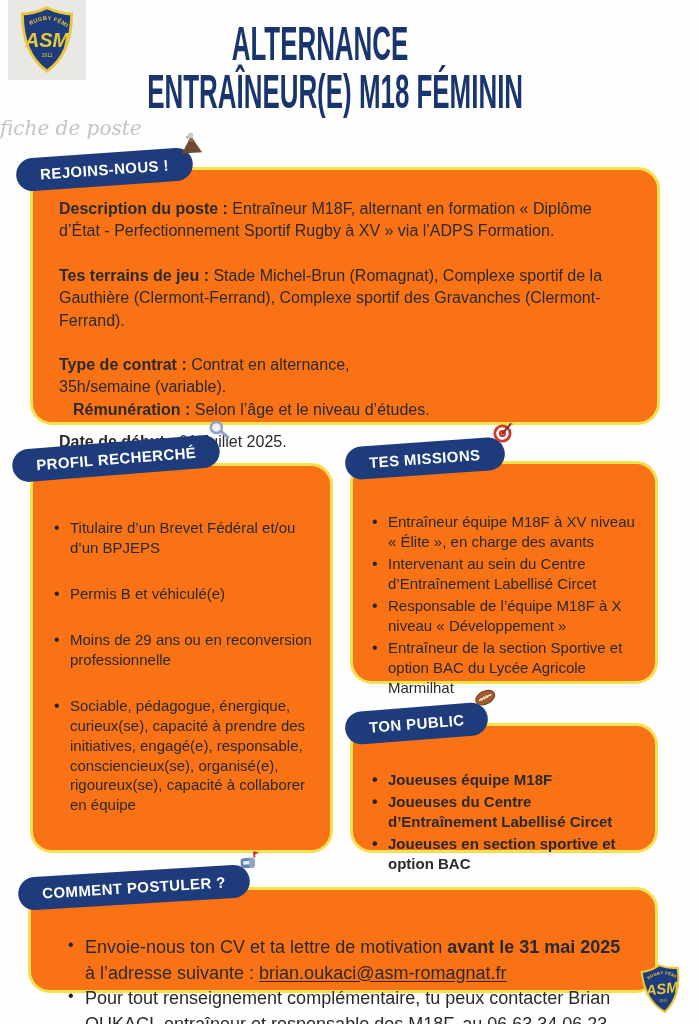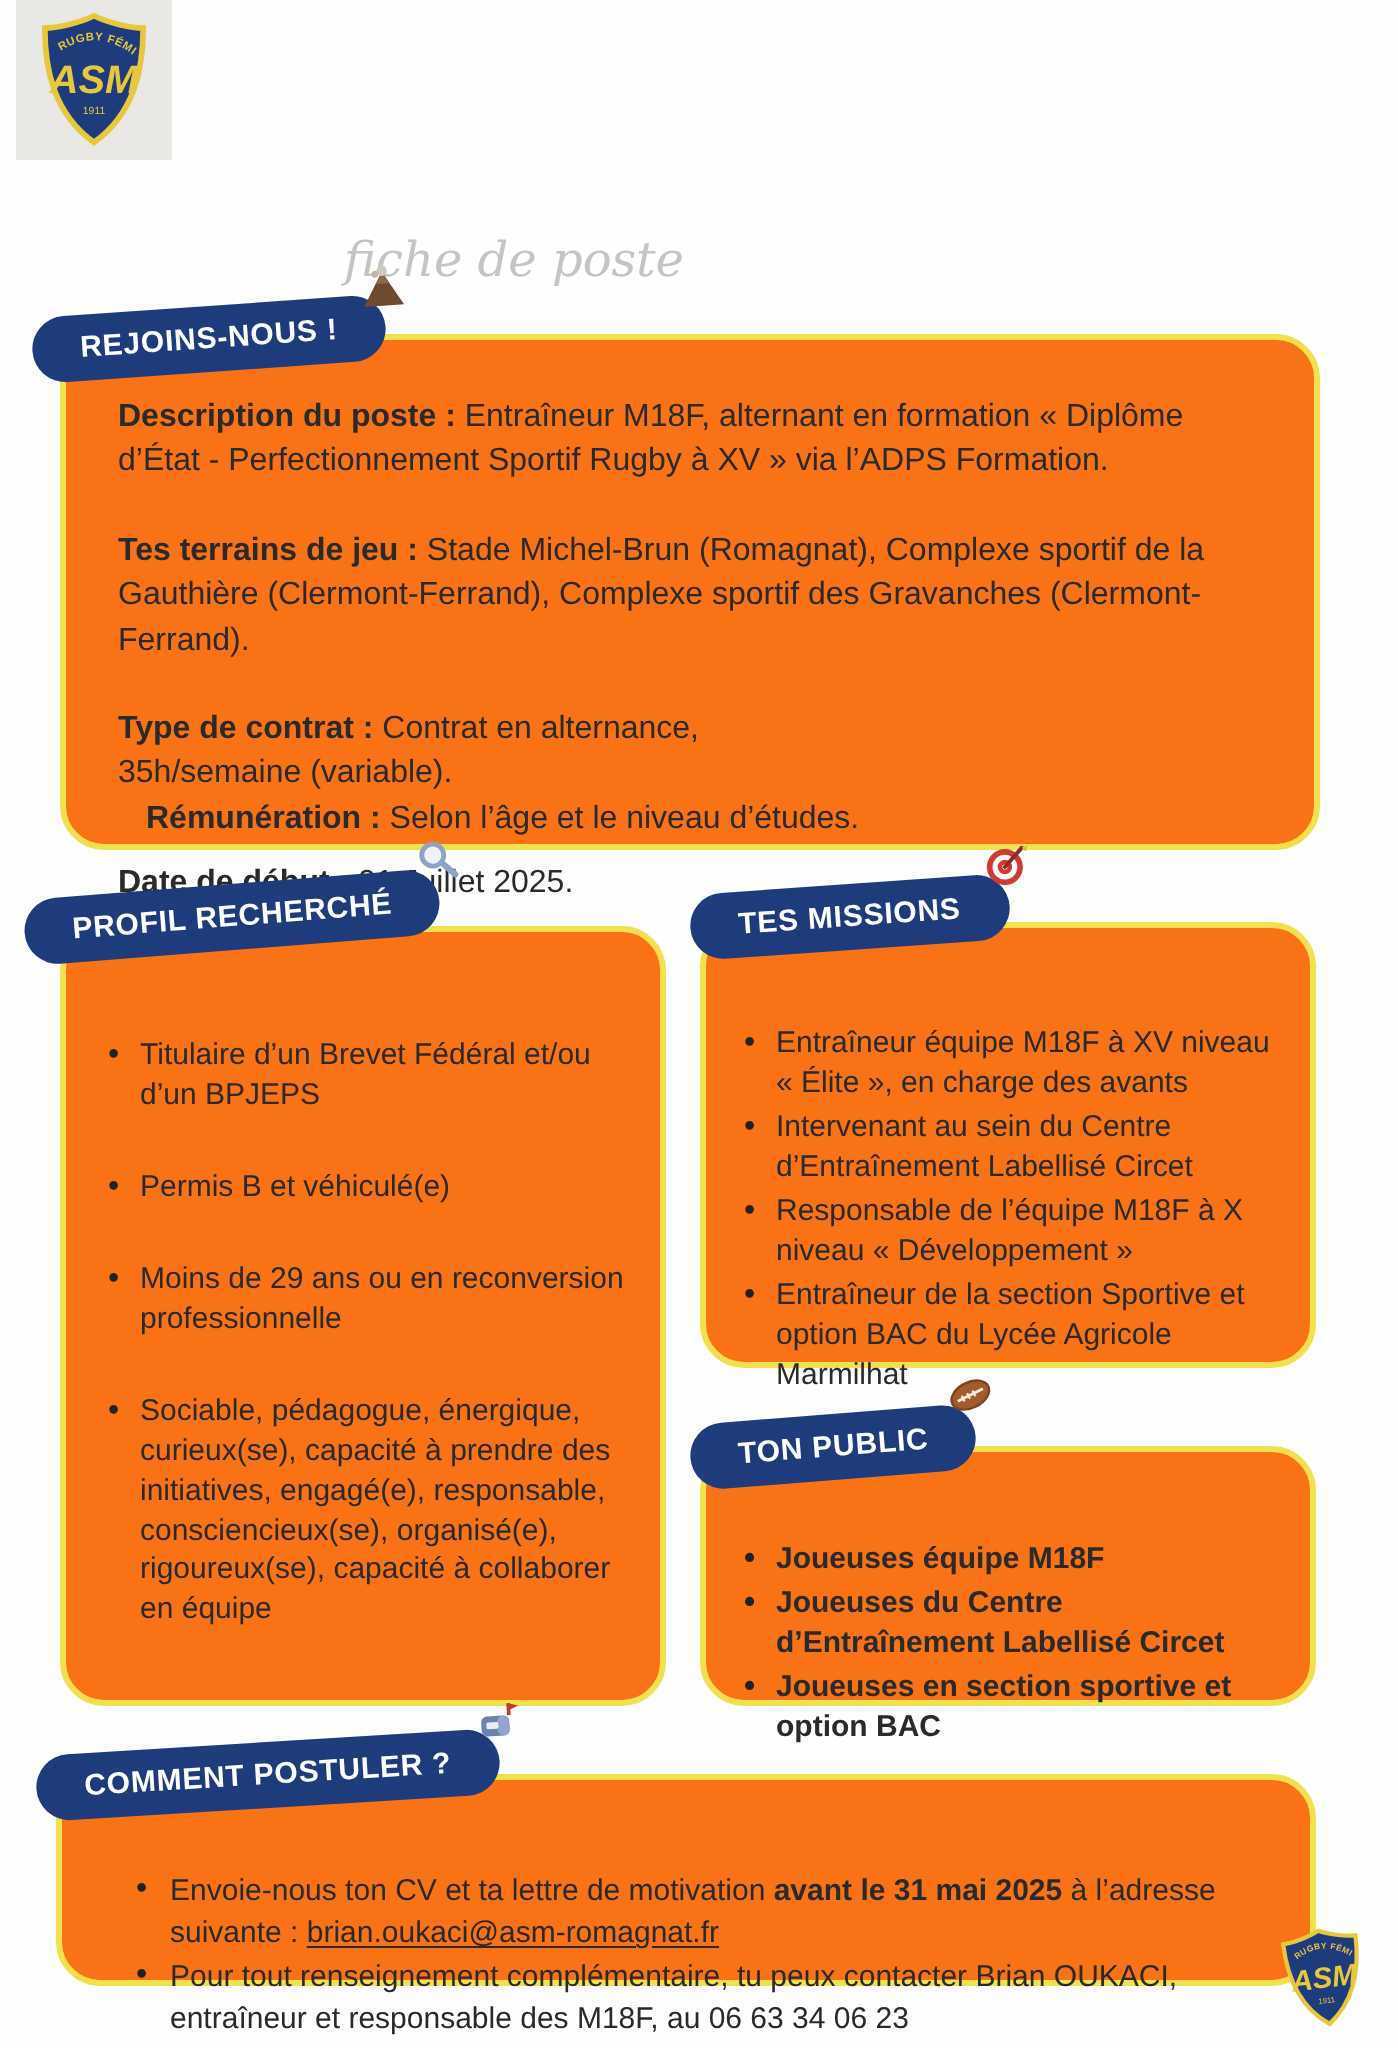--- a/index.html
+++ b/index.html
@@ -16,23 +16,23 @@
     background:#e9e8e5; display:flex; align-items:center; justify-content:center;
   }
   .shield-svg { display:block; }
 
   .title-wrap { position:absolute; left:0; top:20px; width:640px; text-align:center; }
   .title-line {
     display:block; color:#19356e; font-weight:bold; font-size:48px; line-height:1.0;
     transform:scaleX(0.54); transform-origin:50% 50%; white-space:nowrap;
   }
   .subtitle {
-    position:absolute; left:0; top:116px; width:514px; text-align:center;
+    position:absolute; left:0; top:116px; width:514px; text-align:left;
     font-family:"DejaVu Serif", serif; font-style:italic;
-    font-size:24px; color:#c4c4c4;
+    font-size:20px; color:#c4c4c4;
   }
 
   
   .badge {
     position:absolute; z-index:5; background:#1e3c7c; color:#ffffff;
     font-weight:bold; font-size:15px; letter-spacing:.4px;
     padding:8px 24px; border-radius:20px; white-space:nowrap;
   }
   .badge .bicon { position:absolute; right:-12px; top:-15px; }
   .badge-rejoins  { left:16px;  top:153px; transform:rotate(-4deg); }
@@ -64,21 +64,21 @@
   ul.blist { list-style:none;margin-top:28px; }
   ul.blist li {
     position:relative; padding-left:19px; font-size:15px; line-height:1.33;
   }
   ul.blist li::before {
     content:"•"; position:absolute; left:3px; top:-1px; font-size:16px; color:#222;
   }
   .gap-lg li + li { margin-top:26px; }
   .gap-sm li + li { margin-top:2px; }
 
-  .box-postuler ul.blist li { font-size:15px; line-height:1.42; padding-left:20px; }
+  .box-postuler ul.blist li { font-size:18px; line-height:1.42; padding-left:20px; }
   .email-link { color:#2a2a2a; text-decoration:underline; text-underline-offset:2px; cursor:pointer; }
 
   
   .logo-bottom {
     position:absolute; left:641px; top:963px; z-index:6; transform:rotate(-7deg);
   }
 </style>
 </head>
 <body>
 
@@ -89,20 +89,24 @@
       <path d="M30 3 C38 7 50 9.5 56 9.5 C56 32 51 55 30 70 C9 55 4 32 4 9.5 C10 9.5 22 7 30 3 Z" fill="#1e3c7c" stroke="#e7c83d" stroke-width="3"></path>
       <path id="arcTop1" d="M9 24 Q30 8 51 24" fill="none"></path>
       <text font-size="6" fill="#e7c83d" font-weight="bold" letter-spacing="0.4">
         <textPath href="#arcTop1" startOffset="4">RUGBY FÉMININ</textPath>
       </text>
       <text x="30" y="44" font-size="21" font-style="italic" font-weight="bold" fill="#e7c83d" text-anchor="middle">ASM</text>
       <text x="30" y="55" font-size="5.5" fill="#e7c83d" text-anchor="middle">1911</text>
     </svg>
   </div>
 
+  <div class="title-wrap">
+    <span class="title-line">ALTERNANCE</span>
+    <span class="title-line">ENTRAÎNEUR(E) M18 FÉMININ</span>
+  </div>
   <div class="subtitle">fiche de poste</div>
 
   <div class="badge badge-rejoins">
     <span>REJOINS-NOUS !</span>
     <span class="bicon">
       <svg width="24" height="22" viewBox="0 0 24 22">
         <polygon points="12,4 22,21 2,21" fill="#6e4a2f"></polygon>
         <polygon points="12,4 15.5,10 8.5,10" fill="#8a6a4a"></polygon>
         <circle cx="12" cy="3.5" r="2.6" fill="#cfc9bf"></circle>
         <circle cx="8.5" cy="5" r="1.7" fill="#bdb6ab"></circle>

